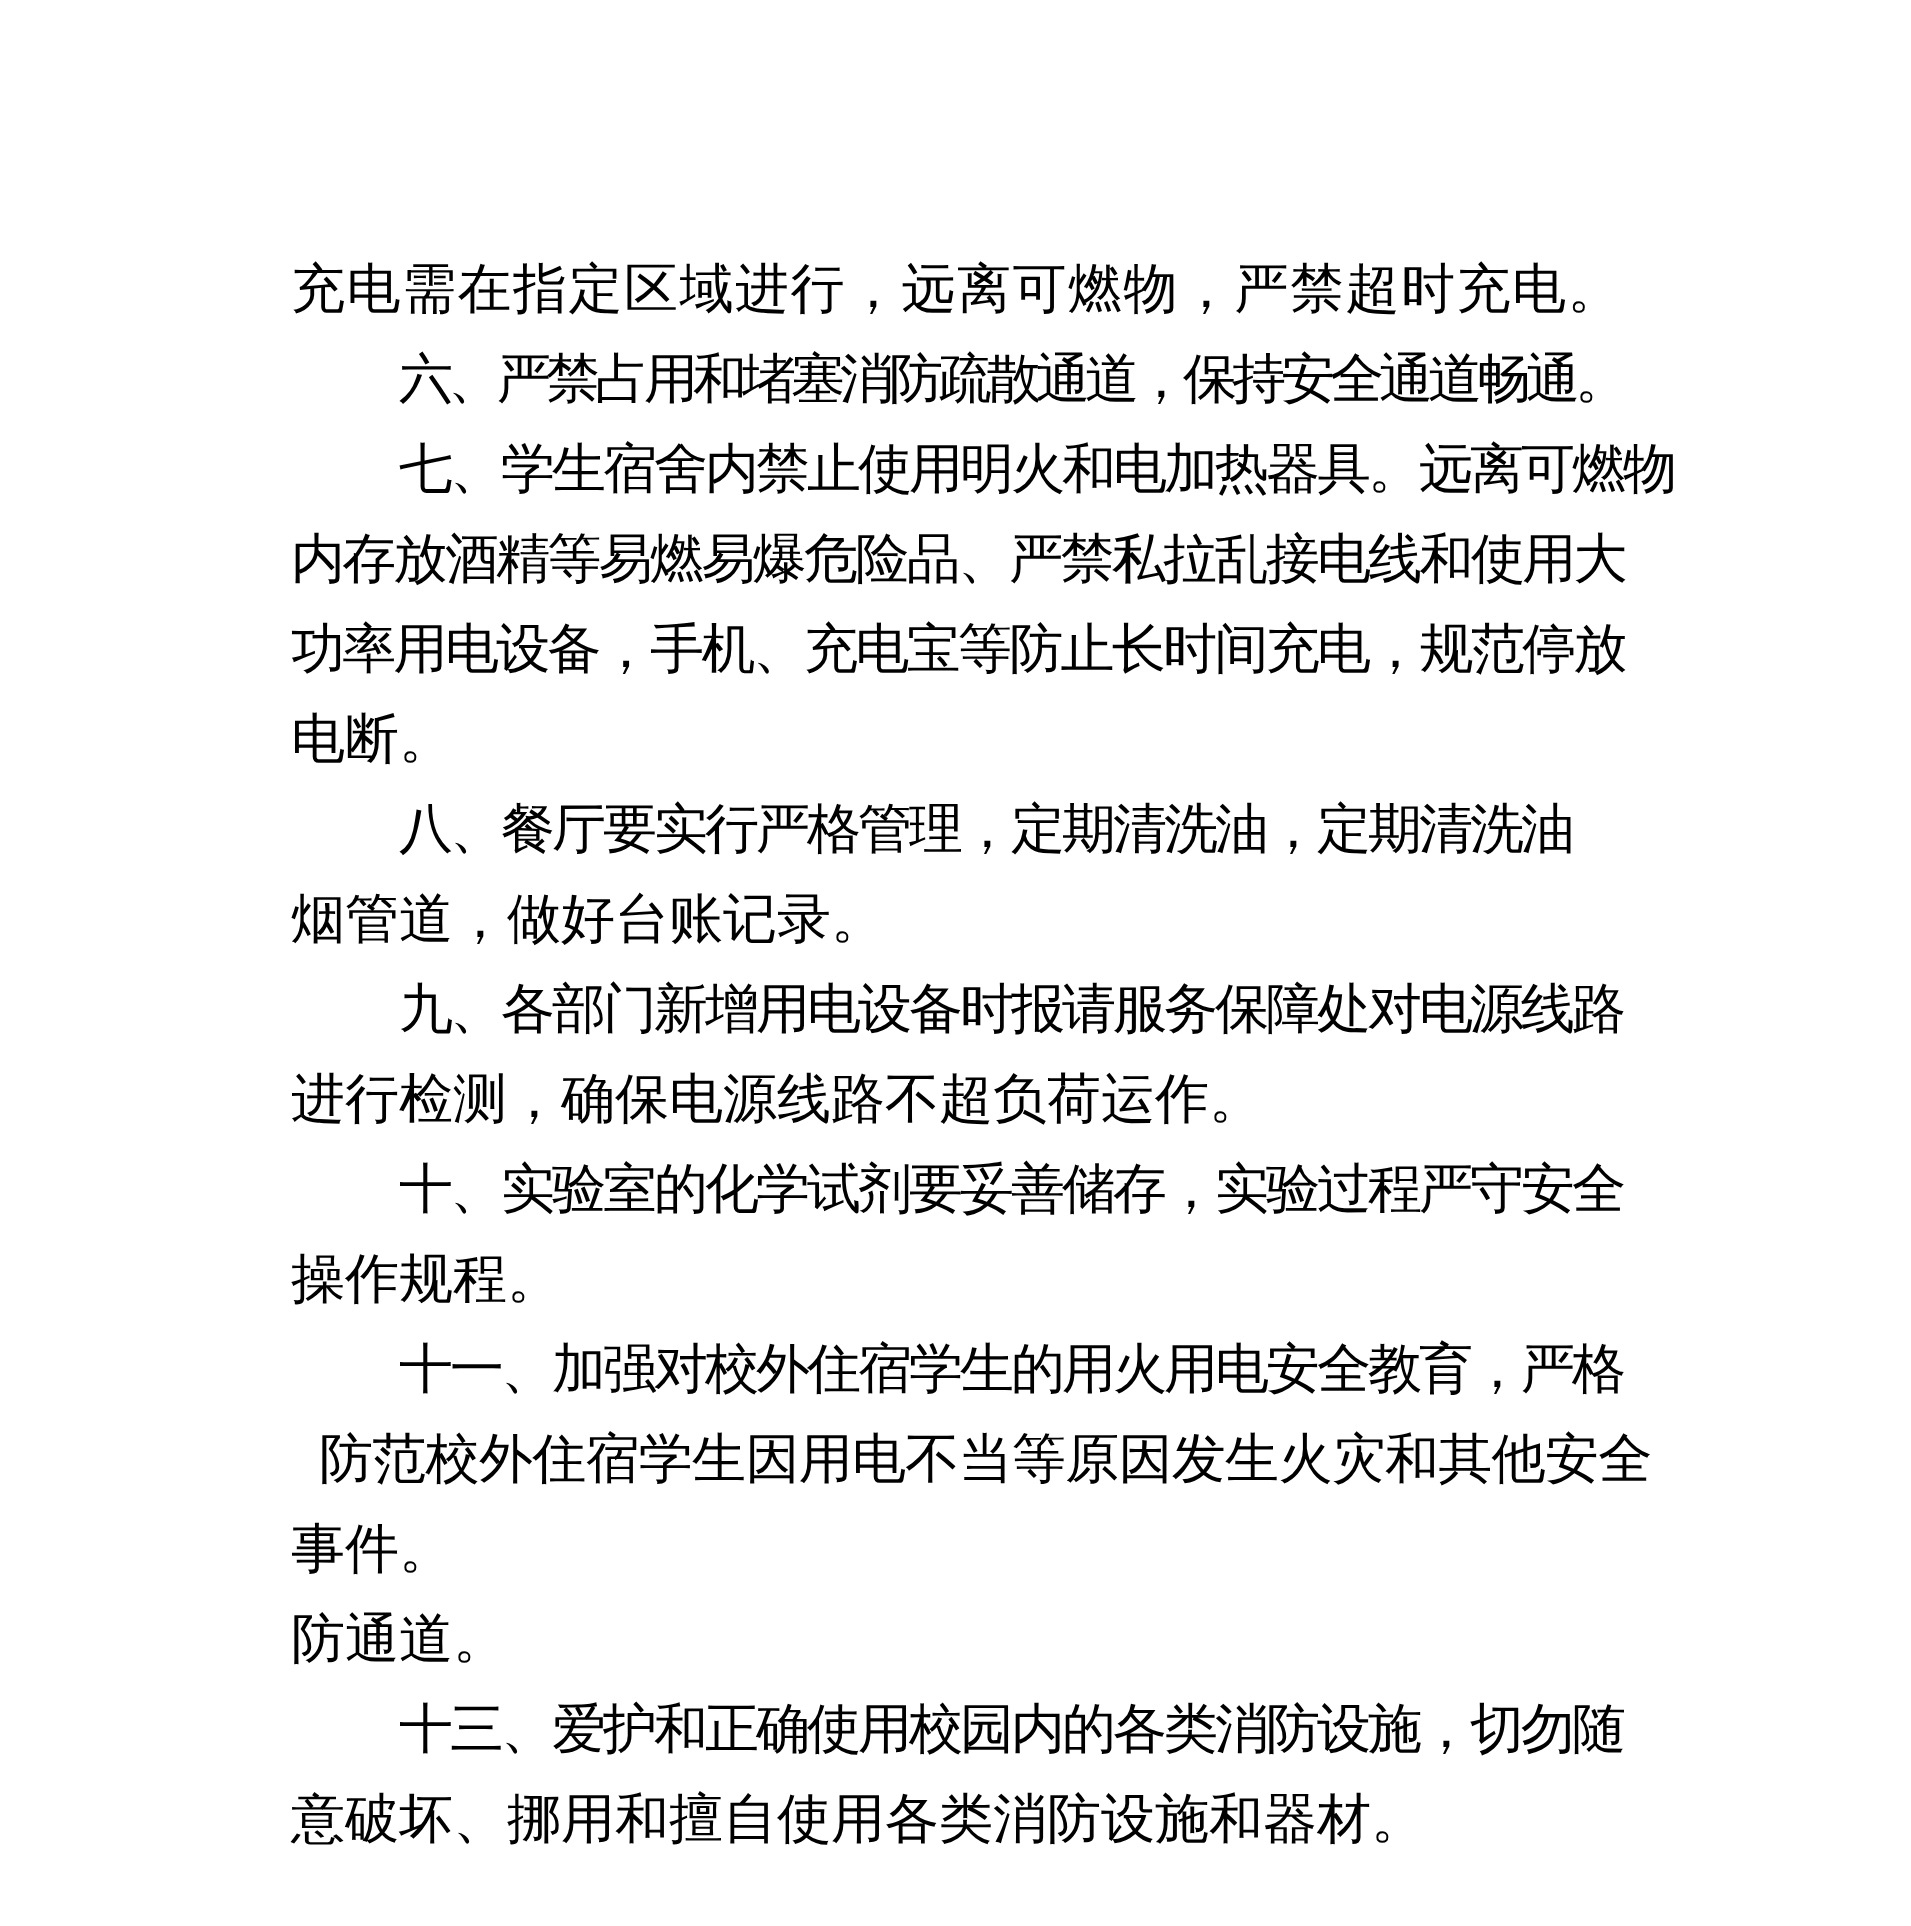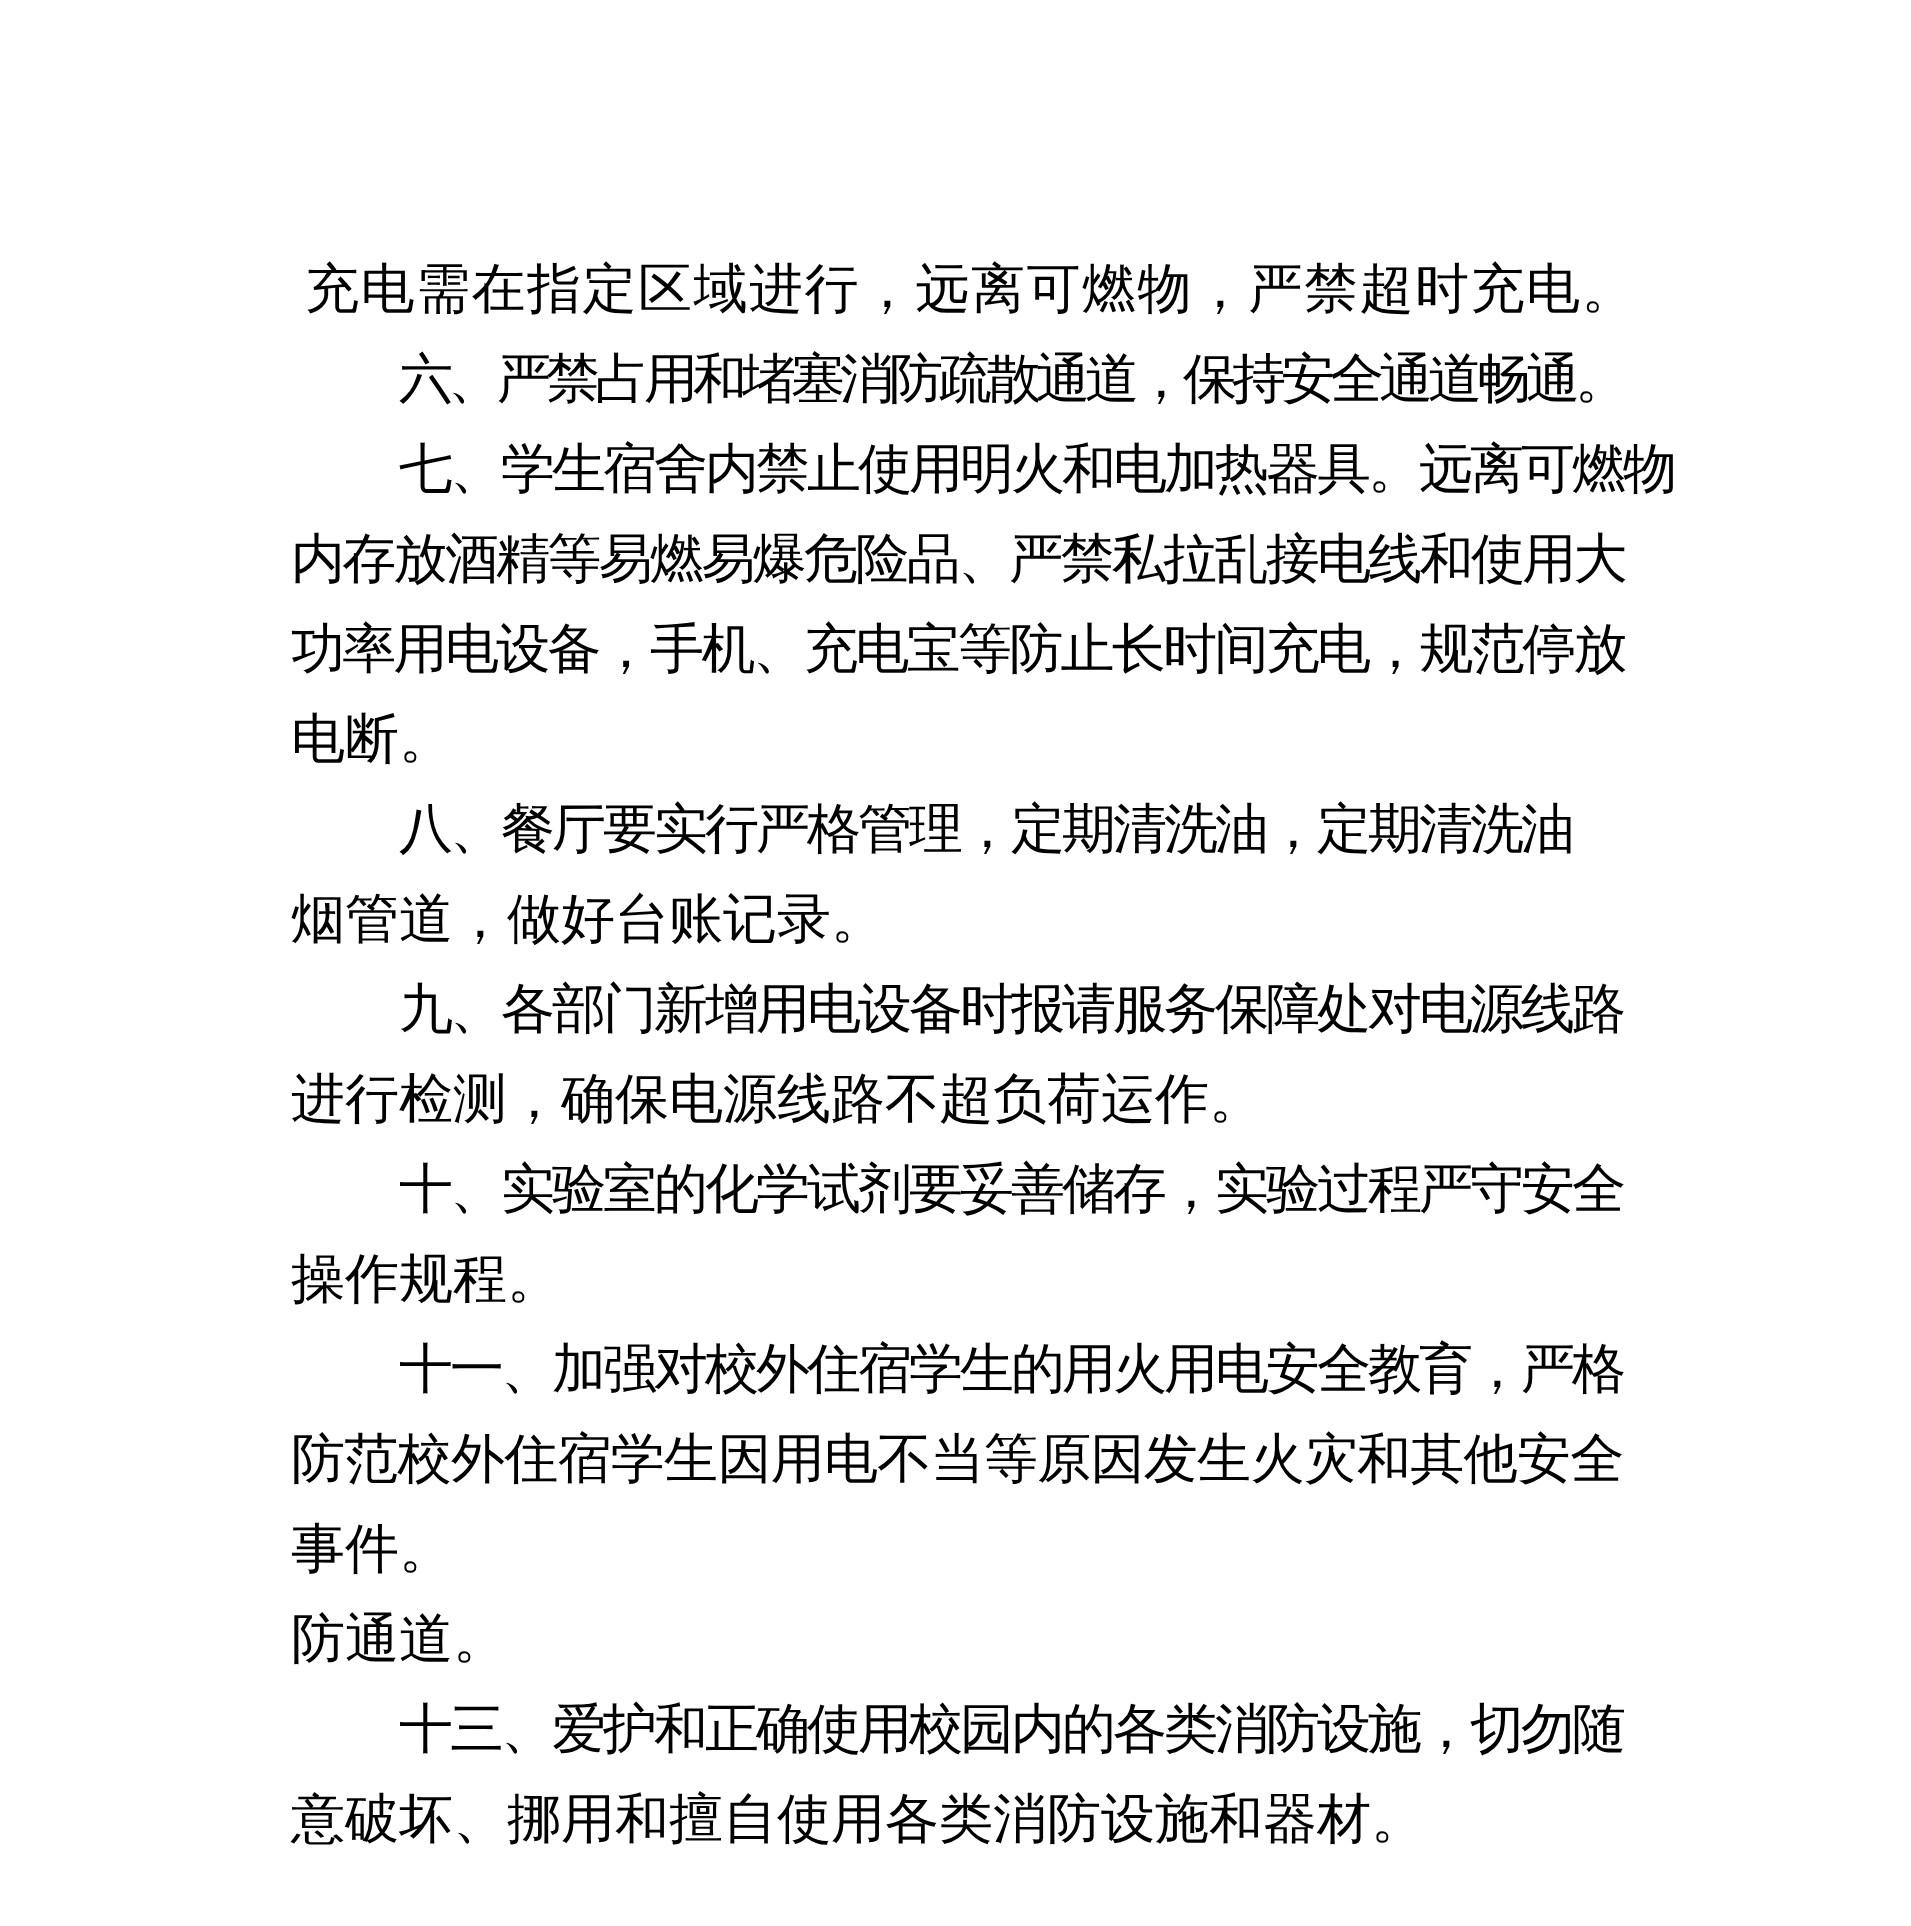--- a/index.html
+++ b/index.html
@@ -33,34 +33,34 @@
     line-height: 90px;
     white-space: nowrap;
   }
 </style>
 </head>
 <body>
 
 <div class="page">
 
   <div id="body-lines">
-      <div class="line" style="letter-spacing: 1.5px; margin-left: 14px;">充电需在指定区域进行，远离可燃物，严禁超时充电。</div>
+      <div class="line" style="letter-spacing: 1.5px;">充电需在指定区域进行，远离可燃物，严禁超时充电。</div>
       <div class="line" style="padding-left: 108px; letter-spacing: -5px;">六、严禁占用和堵塞消防疏散通道，保持安全通道畅通。</div>
       <div class="line" style="padding-left: 108px; letter-spacing: -3px;">七、学生宿舍内禁止使用明火和电加热器具。远离可燃物</div>
       <div class="line" style="letter-spacing: -2.7px;">内存放酒精等易燃易爆危险品、严禁私拉乱接电线和使用大</div>
       <div class="line" style="letter-spacing: -2.7px;">功率用电设备，手机、充电宝等防止长时间充电，规范停放</div>
       <div class="line">电断。</div>
       <div class="line" style="padding-left: 108px; letter-spacing: -3px;">八、餐厅要实行严格管理，定期清洗油，定期清洗油</div>
       <div class="line">烟管道，做好台账记录。</div>
       <div class="line" style="padding-left: 108px; letter-spacing: -3px;">九、各部门新增用电设备时报请服务保障处对电源线路</div>
       <div class="line">进行检测，确保电源线路不超负荷运作。</div>
       <div class="line" style="padding-left: 108px; letter-spacing: -3px;">十、实验室的化学试剂要妥善储存，实验过程严守安全</div>
       <div class="line">操作规程。</div>
       <div class="line" style="padding-left: 108px; letter-spacing: -3px;">十一、加强对校外住宿学生的用火用电安全教育，严格</div>
-      <div class="line" style="letter-spacing: -0.7px;">防范校外住宿学生因用电不当等原因发生火灾和其他安全</div>
+      <div class="line" style="letter-spacing: -0.7px; margin-left: 28px;">防范校外住宿学生因用电不当等原因发生火灾和其他安全</div>
       <div class="line">事件。</div>
       <div class="line">防通道。</div>
       <div class="line" style="padding-left: 108px; letter-spacing: -3px;">十三、爱护和正确使用校园内的各类消防设施，切勿随</div>
       <div class="line">意破坏、挪用和擅自使用各类消防设施和器材。</div>
     </div>
 
 </div>
 
 
 </body></html>

